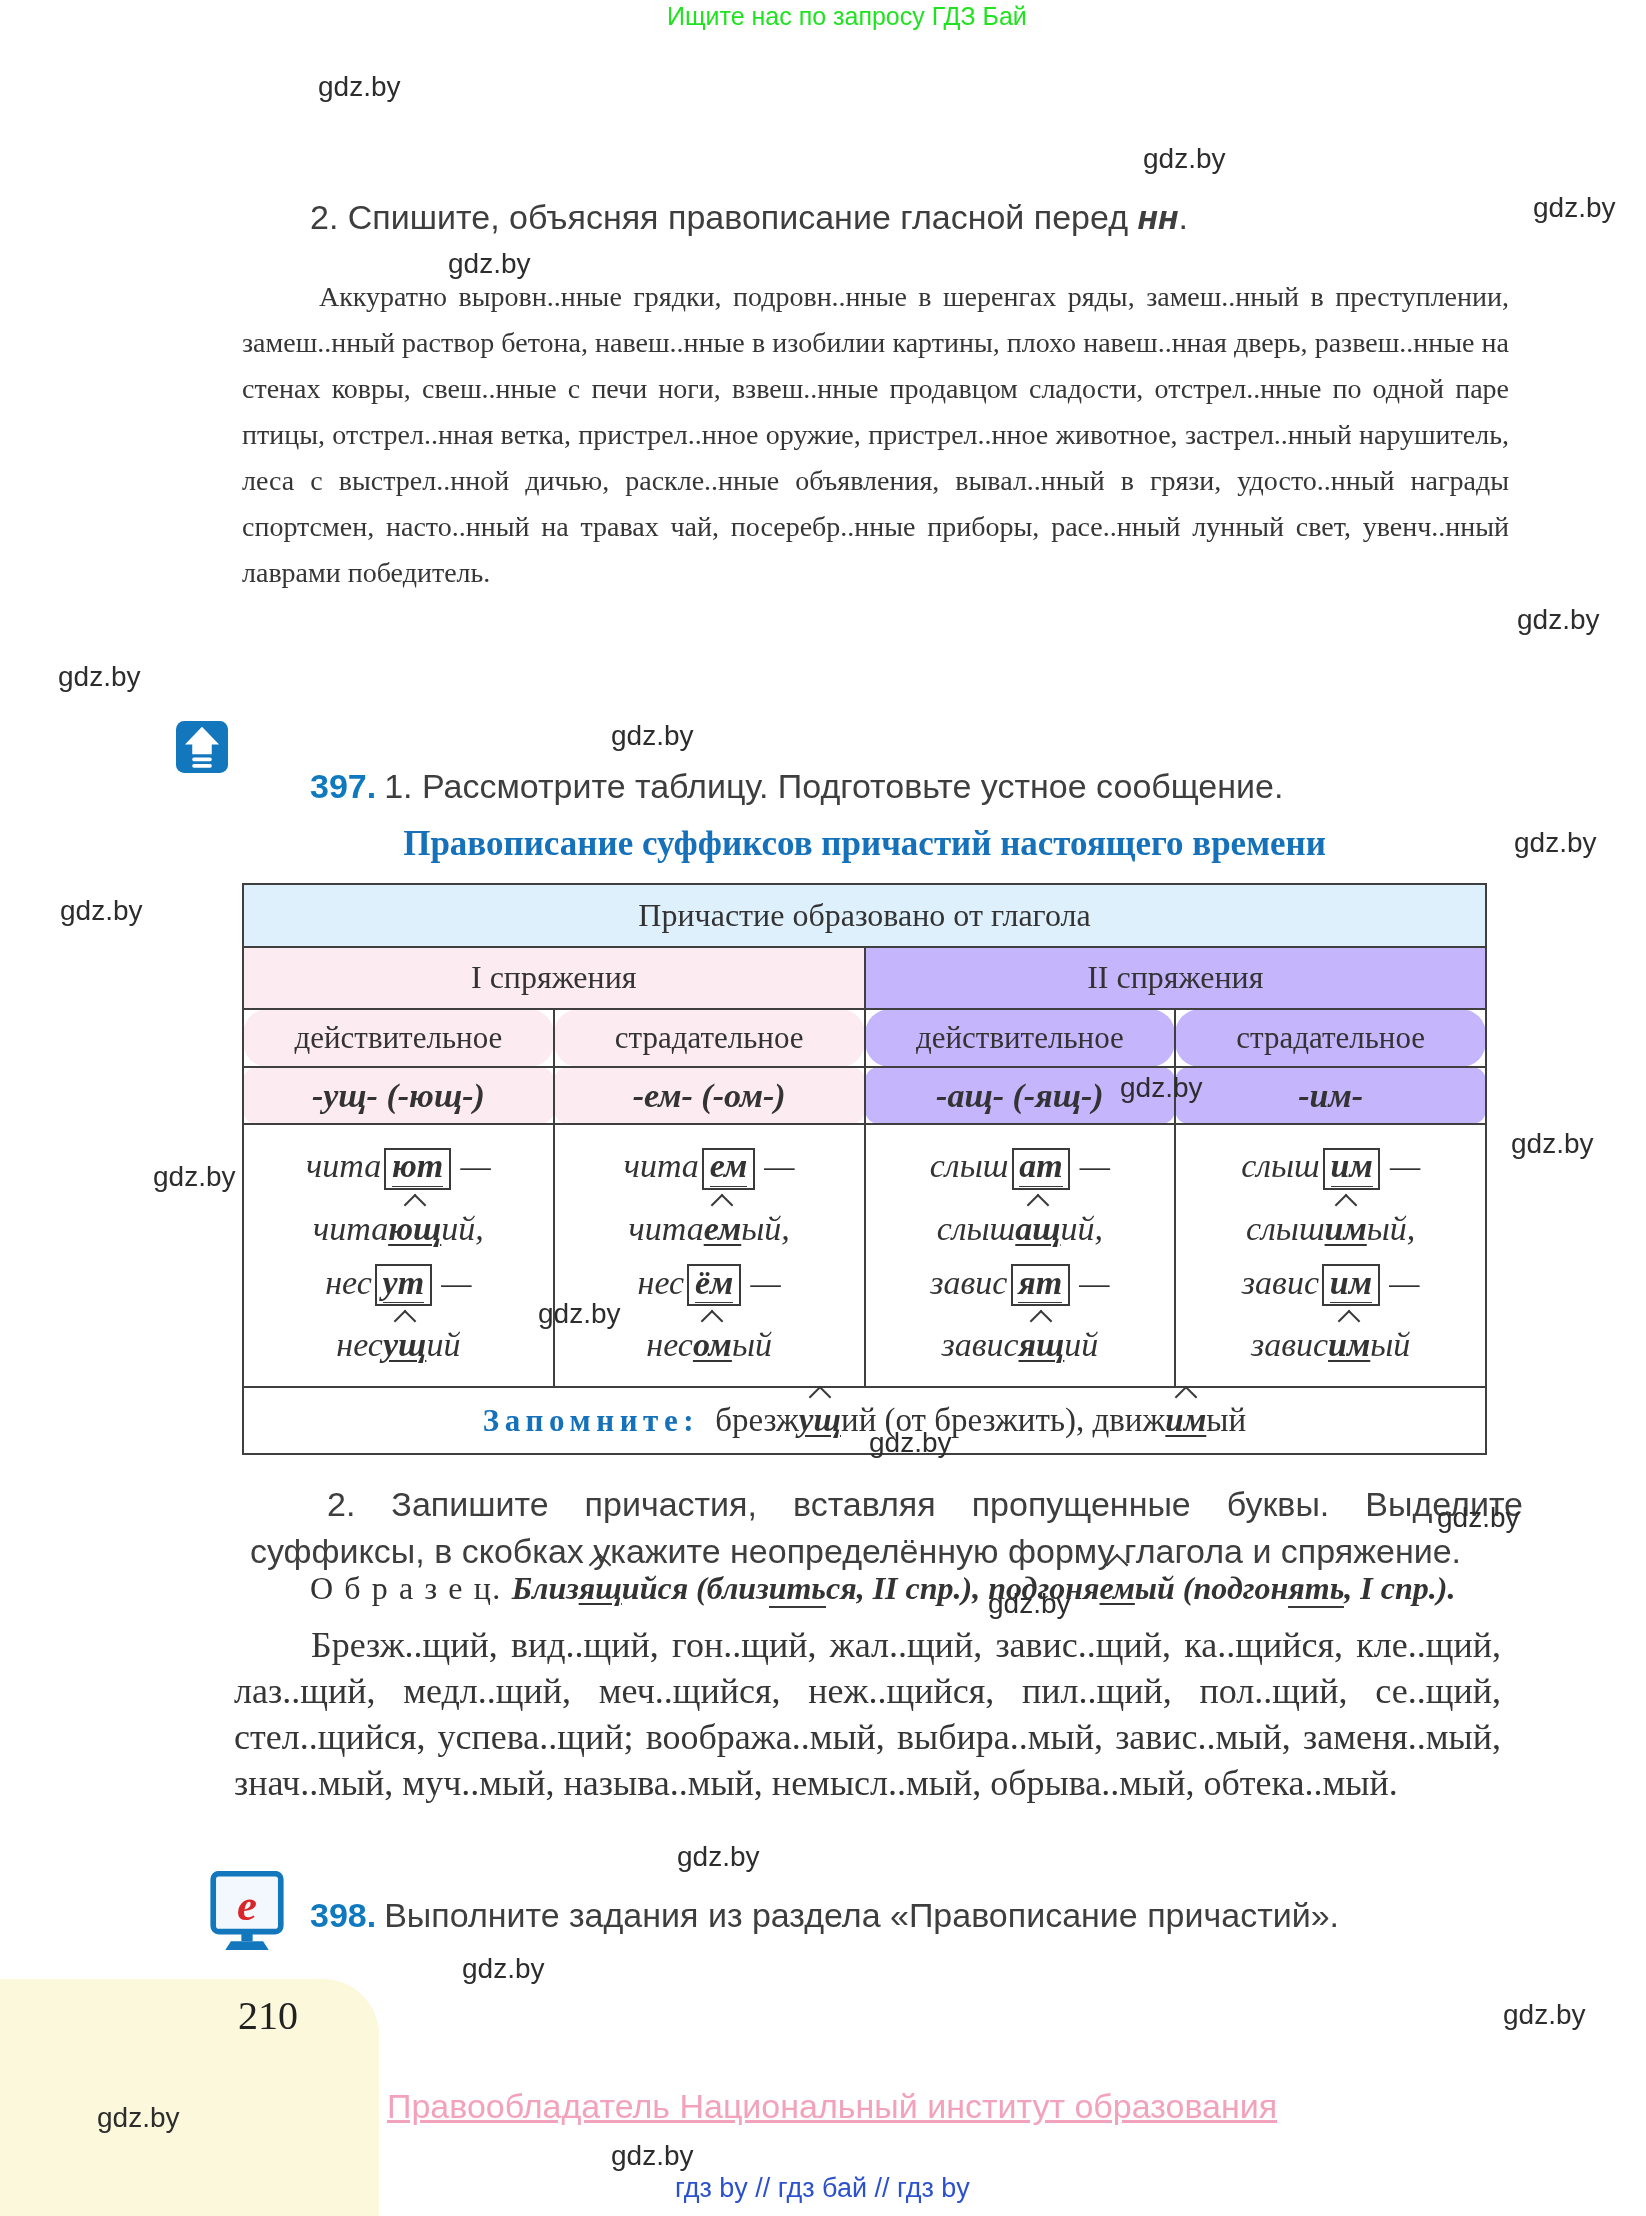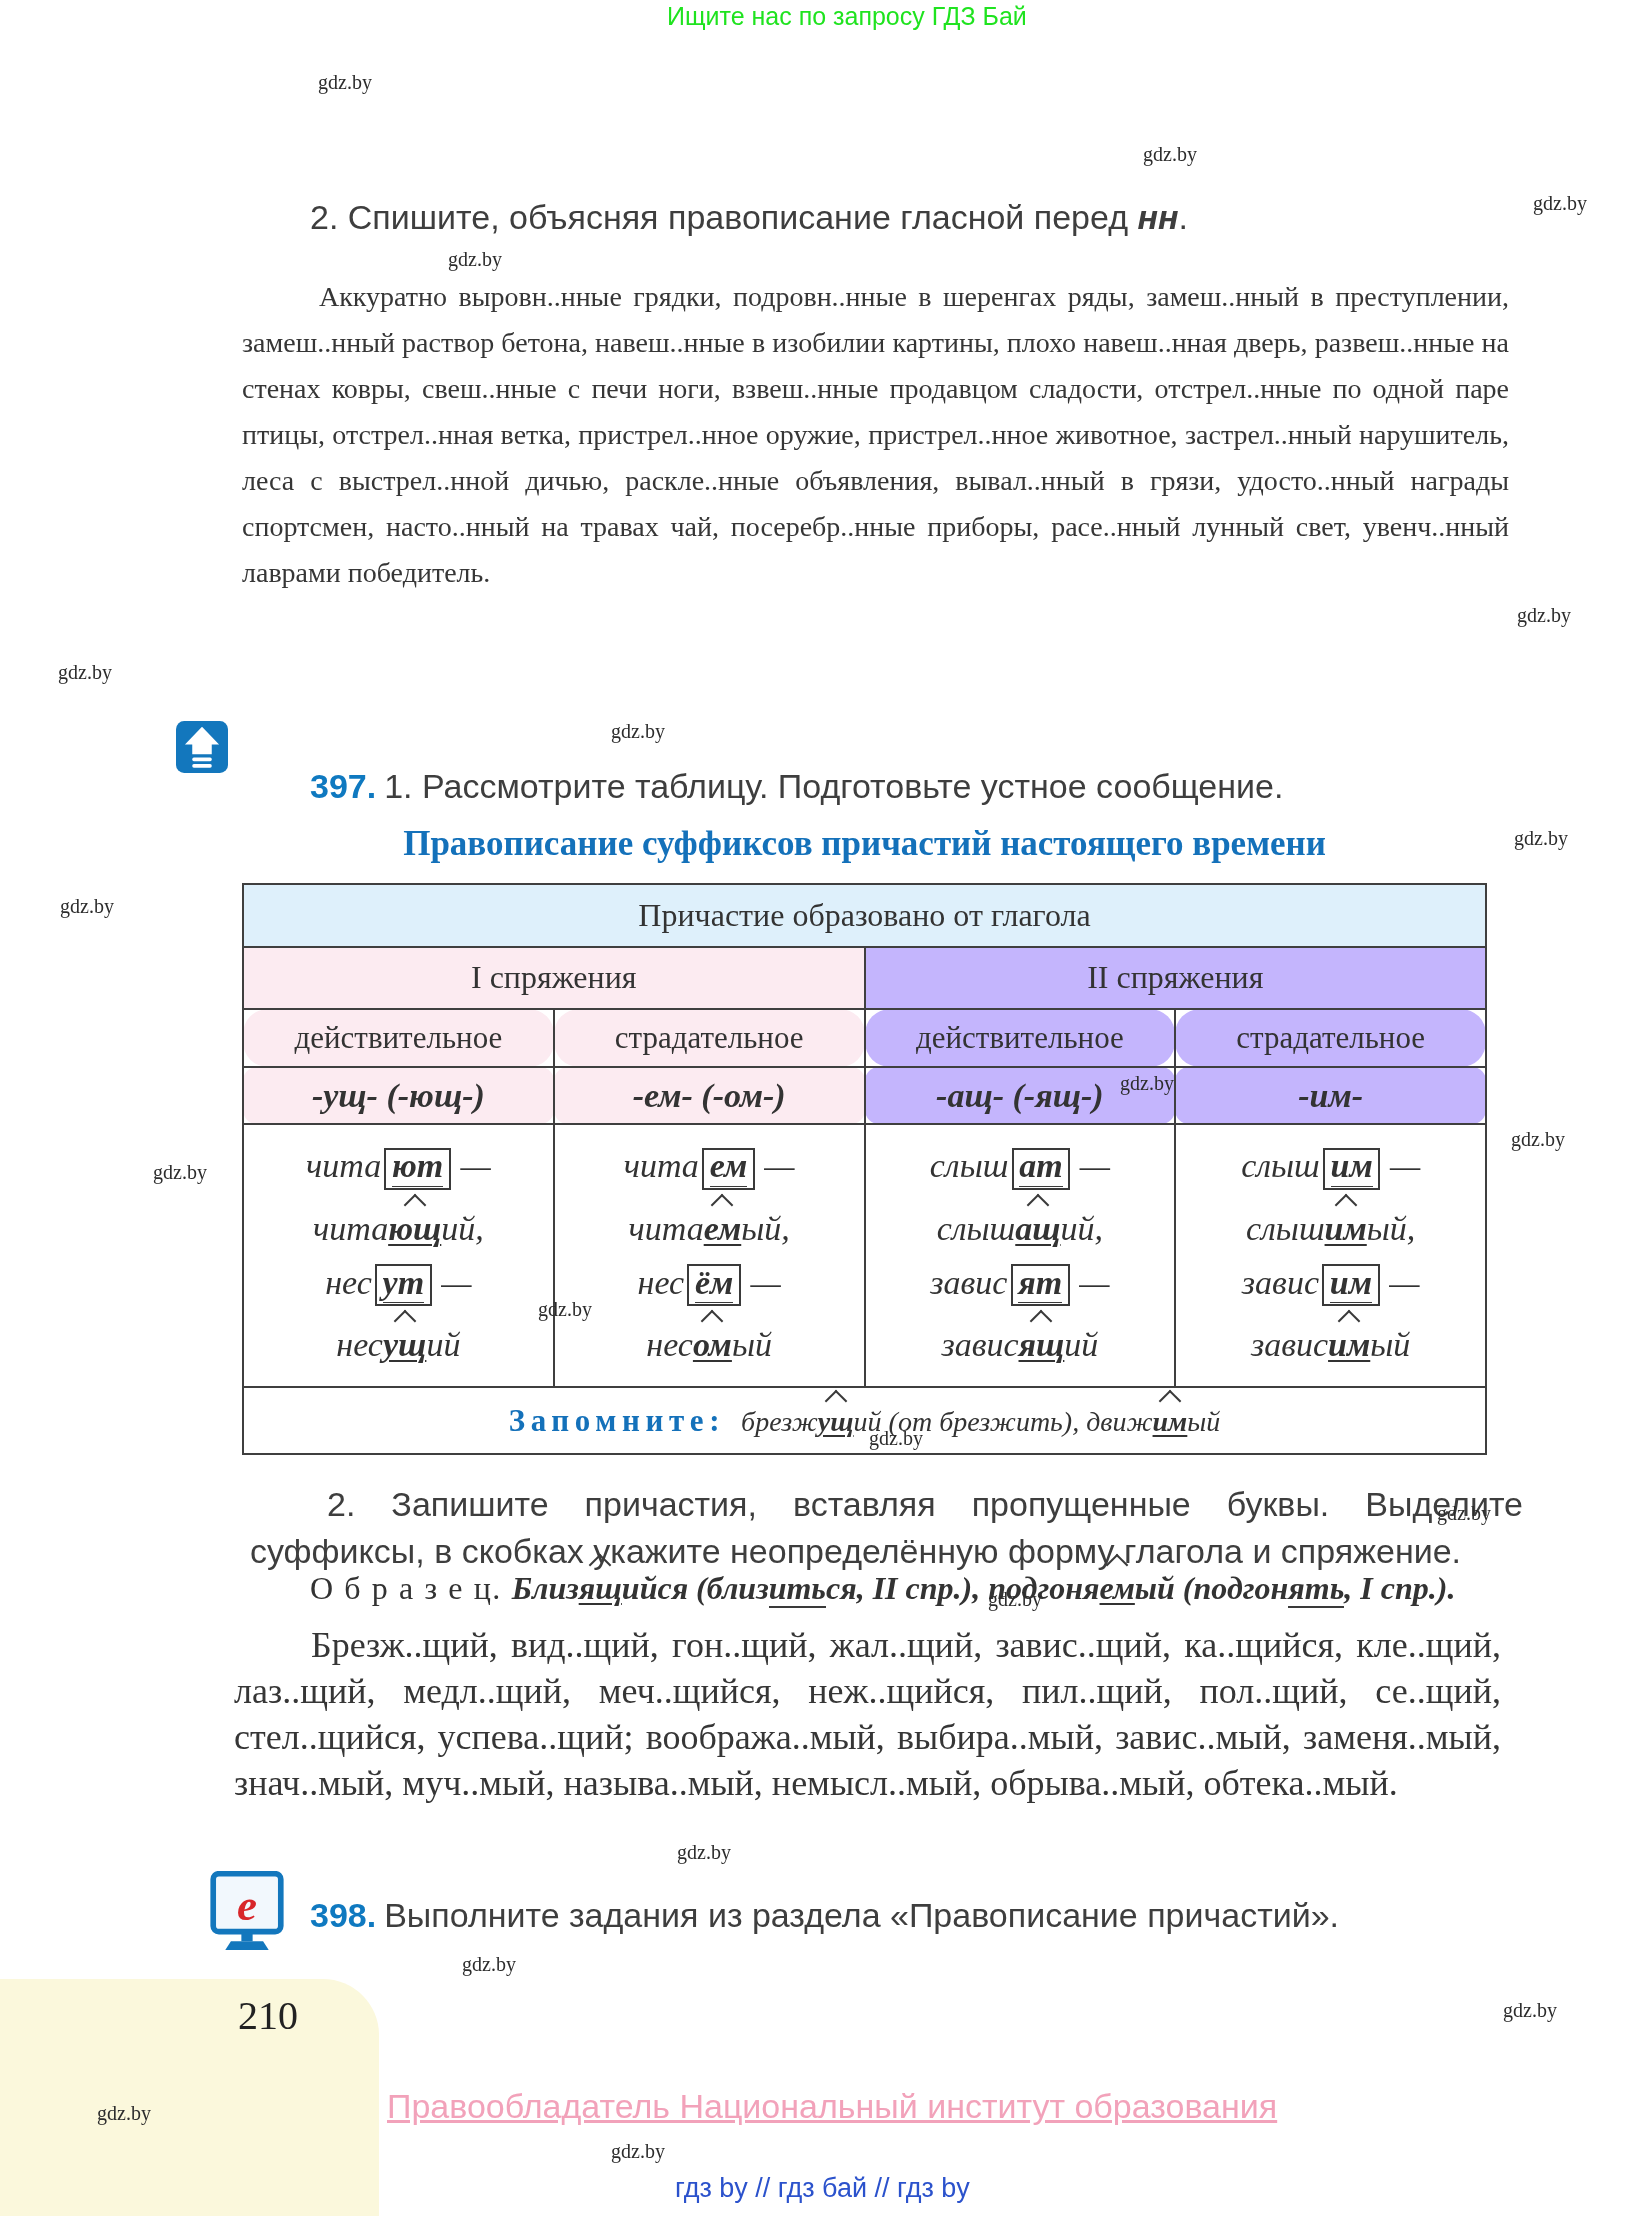--- a/index.html
+++ b/index.html
@@ -2,21 +2,21 @@
 <html style="font-size:13px"><head>
 <meta charset="utf-8">
 <style>
   html,body{margin:0;padding:0;background:#ffffff;}
   .page{position:relative;width:1647px;height:2216px;background:#ffffff;overflow:hidden;
         font-family:"Liberation Serif", serif;color:#373737;}
   .abs{position:absolute;}
   .sans{font-family:"Liberation Sans", sans-serif;}
 
   .green-banner{left:667px;top:2.4px;font-size:25px;color:#1fe31f;font-family:"Liberation Sans",sans-serif;}
-  .wm{position:absolute;font-family:Liberation Serif, serif;font-size:20px;color:#2d2d2d;z-index:6;}
+  .wm{position:absolute;font-family:Liberation Sans, sans-serif;font-size:28px;color:#2d2d2d;z-index:6;}
 
   .heading2{left:310px;top:198px;font-size:34px;color:#3e3e3e;}
   .heading2 .bi{font-weight:bold;font-style:italic;text-align:right;}
 
   .para1{left:234px;top:266px;width:1267px;font-size:28px;line-height:46px;
          text-align:justify;text-indent:77px;margin:8px;color:#363636;}
 
   .ex-line{font-size:34px;color:#3e3e3e;font-family:"Liberation Sans",sans-serif;}
   .ex-num{color:#0f79c0;font-weight:bold;margin-right:8px;}
 
@@ -41,21 +41,21 @@
   .ebox{display:inline-block;border:2.4px solid #3a3a3a;padding:0.8px 5.6px 5.6px;margin:0 6.4px 0 3.2px;line-height:0.95;}
   .ebox .db{font-weight:bold;border-bottom:4.8px double #3a3a3a;padding-bottom:1.6px;}
   .dash{margin-left:3.2px;}
   .hat{position:relative;display:inline-block;font-weight:bold;font-style:italic;
        text-decoration:underline;text-decoration-thickness:2px;text-underline-offset:4px;}
   .hat::before{content:"";position:absolute;left:50%;top:-13px;width:13.7px;height:13.7px;
        border-left:2.4px solid #3a3a3a;border-top:2.4px solid #3a3a3a;
        transform:translateX(-50%) rotate(45deg);}
   .row-note td{background:#ffffff;height:52px;text-align:left;padding:16px 8px 6.4px 17.7px;}
   .note-label{color:#1471ba;font-weight:bold;letter-spacing:5.6px;font-size:31px;margin-right:16px;}
-  .it{font-style:italic;font-size:28px;}
+  .it{font-size:33px;}
 
   .para2{left:234px;top:1465px;width:1273px;font-size:34px;line-height:47px;
          text-align:justify;text-indent:77px;margin:16px;color:#3e3e3e;
          font-family:"Liberation Sans",sans-serif;}
 
   .sample{left:310px;top:1570px;font-size:32px;white-space:nowrap;color:#333;}
   .sample .lbl{letter-spacing:1.6px;margin-right:9.7px;}
   .sample .bi{font-weight:bold;font-style:italic;}
   .u{border-bottom:2.4px solid #3a3a3a;}
 

